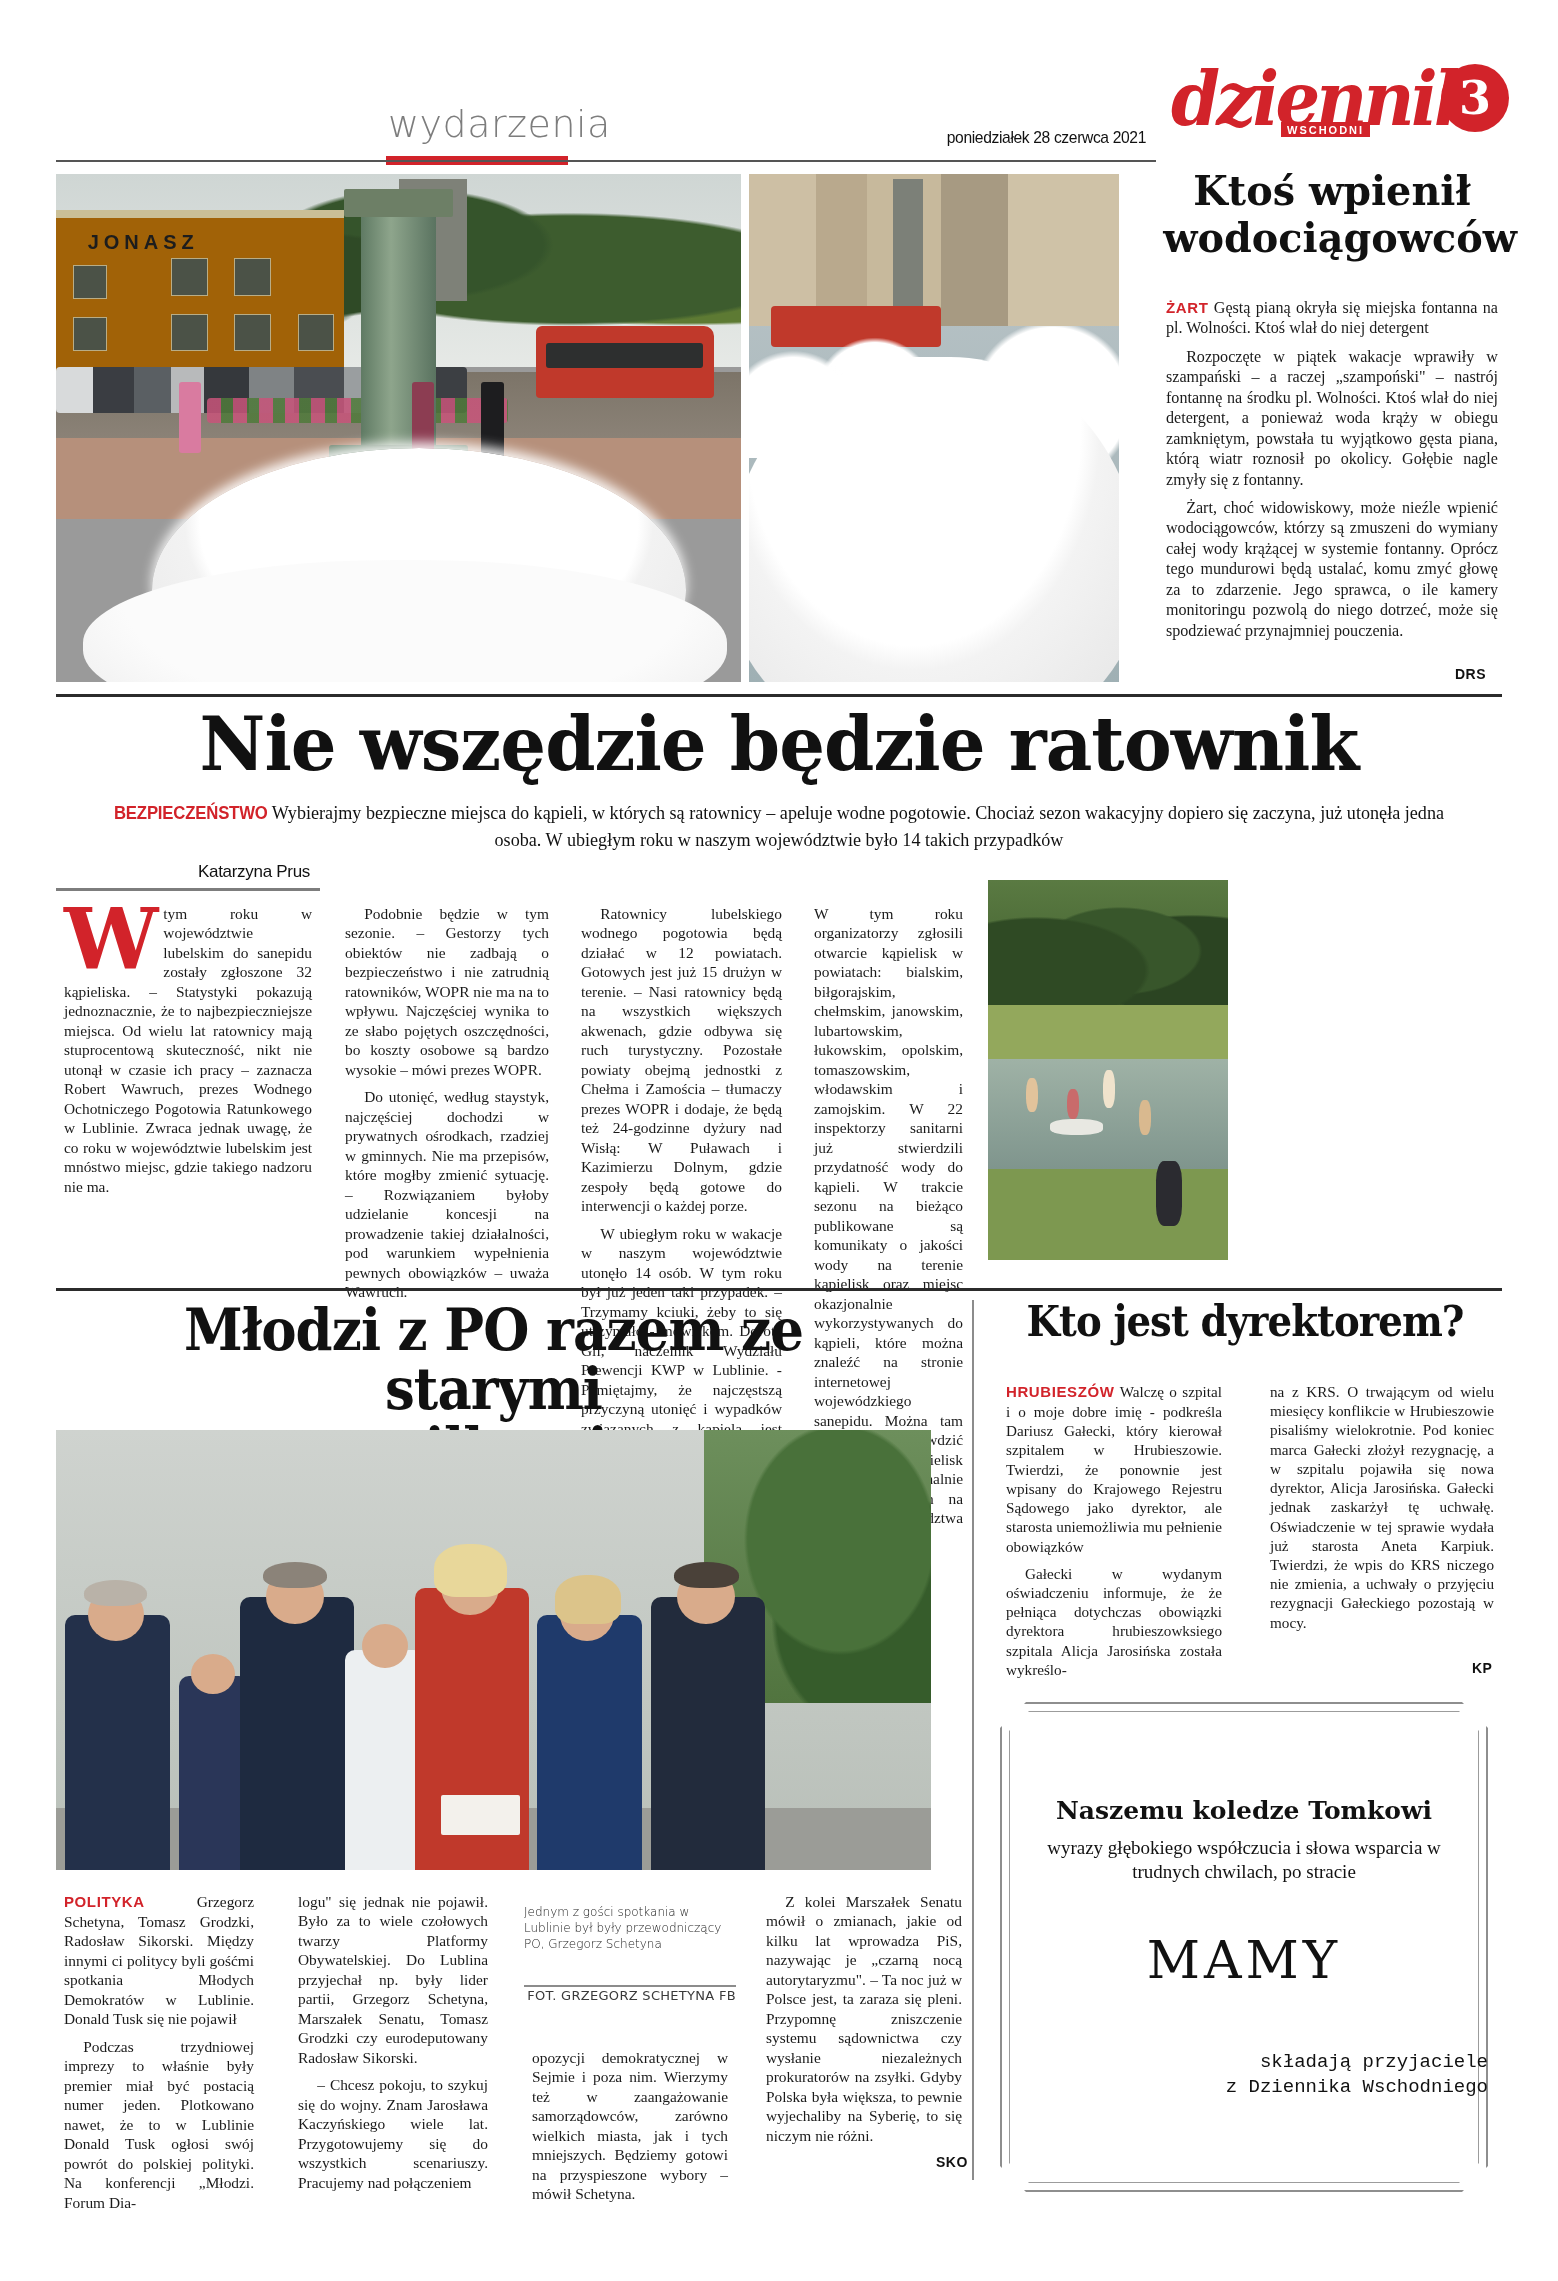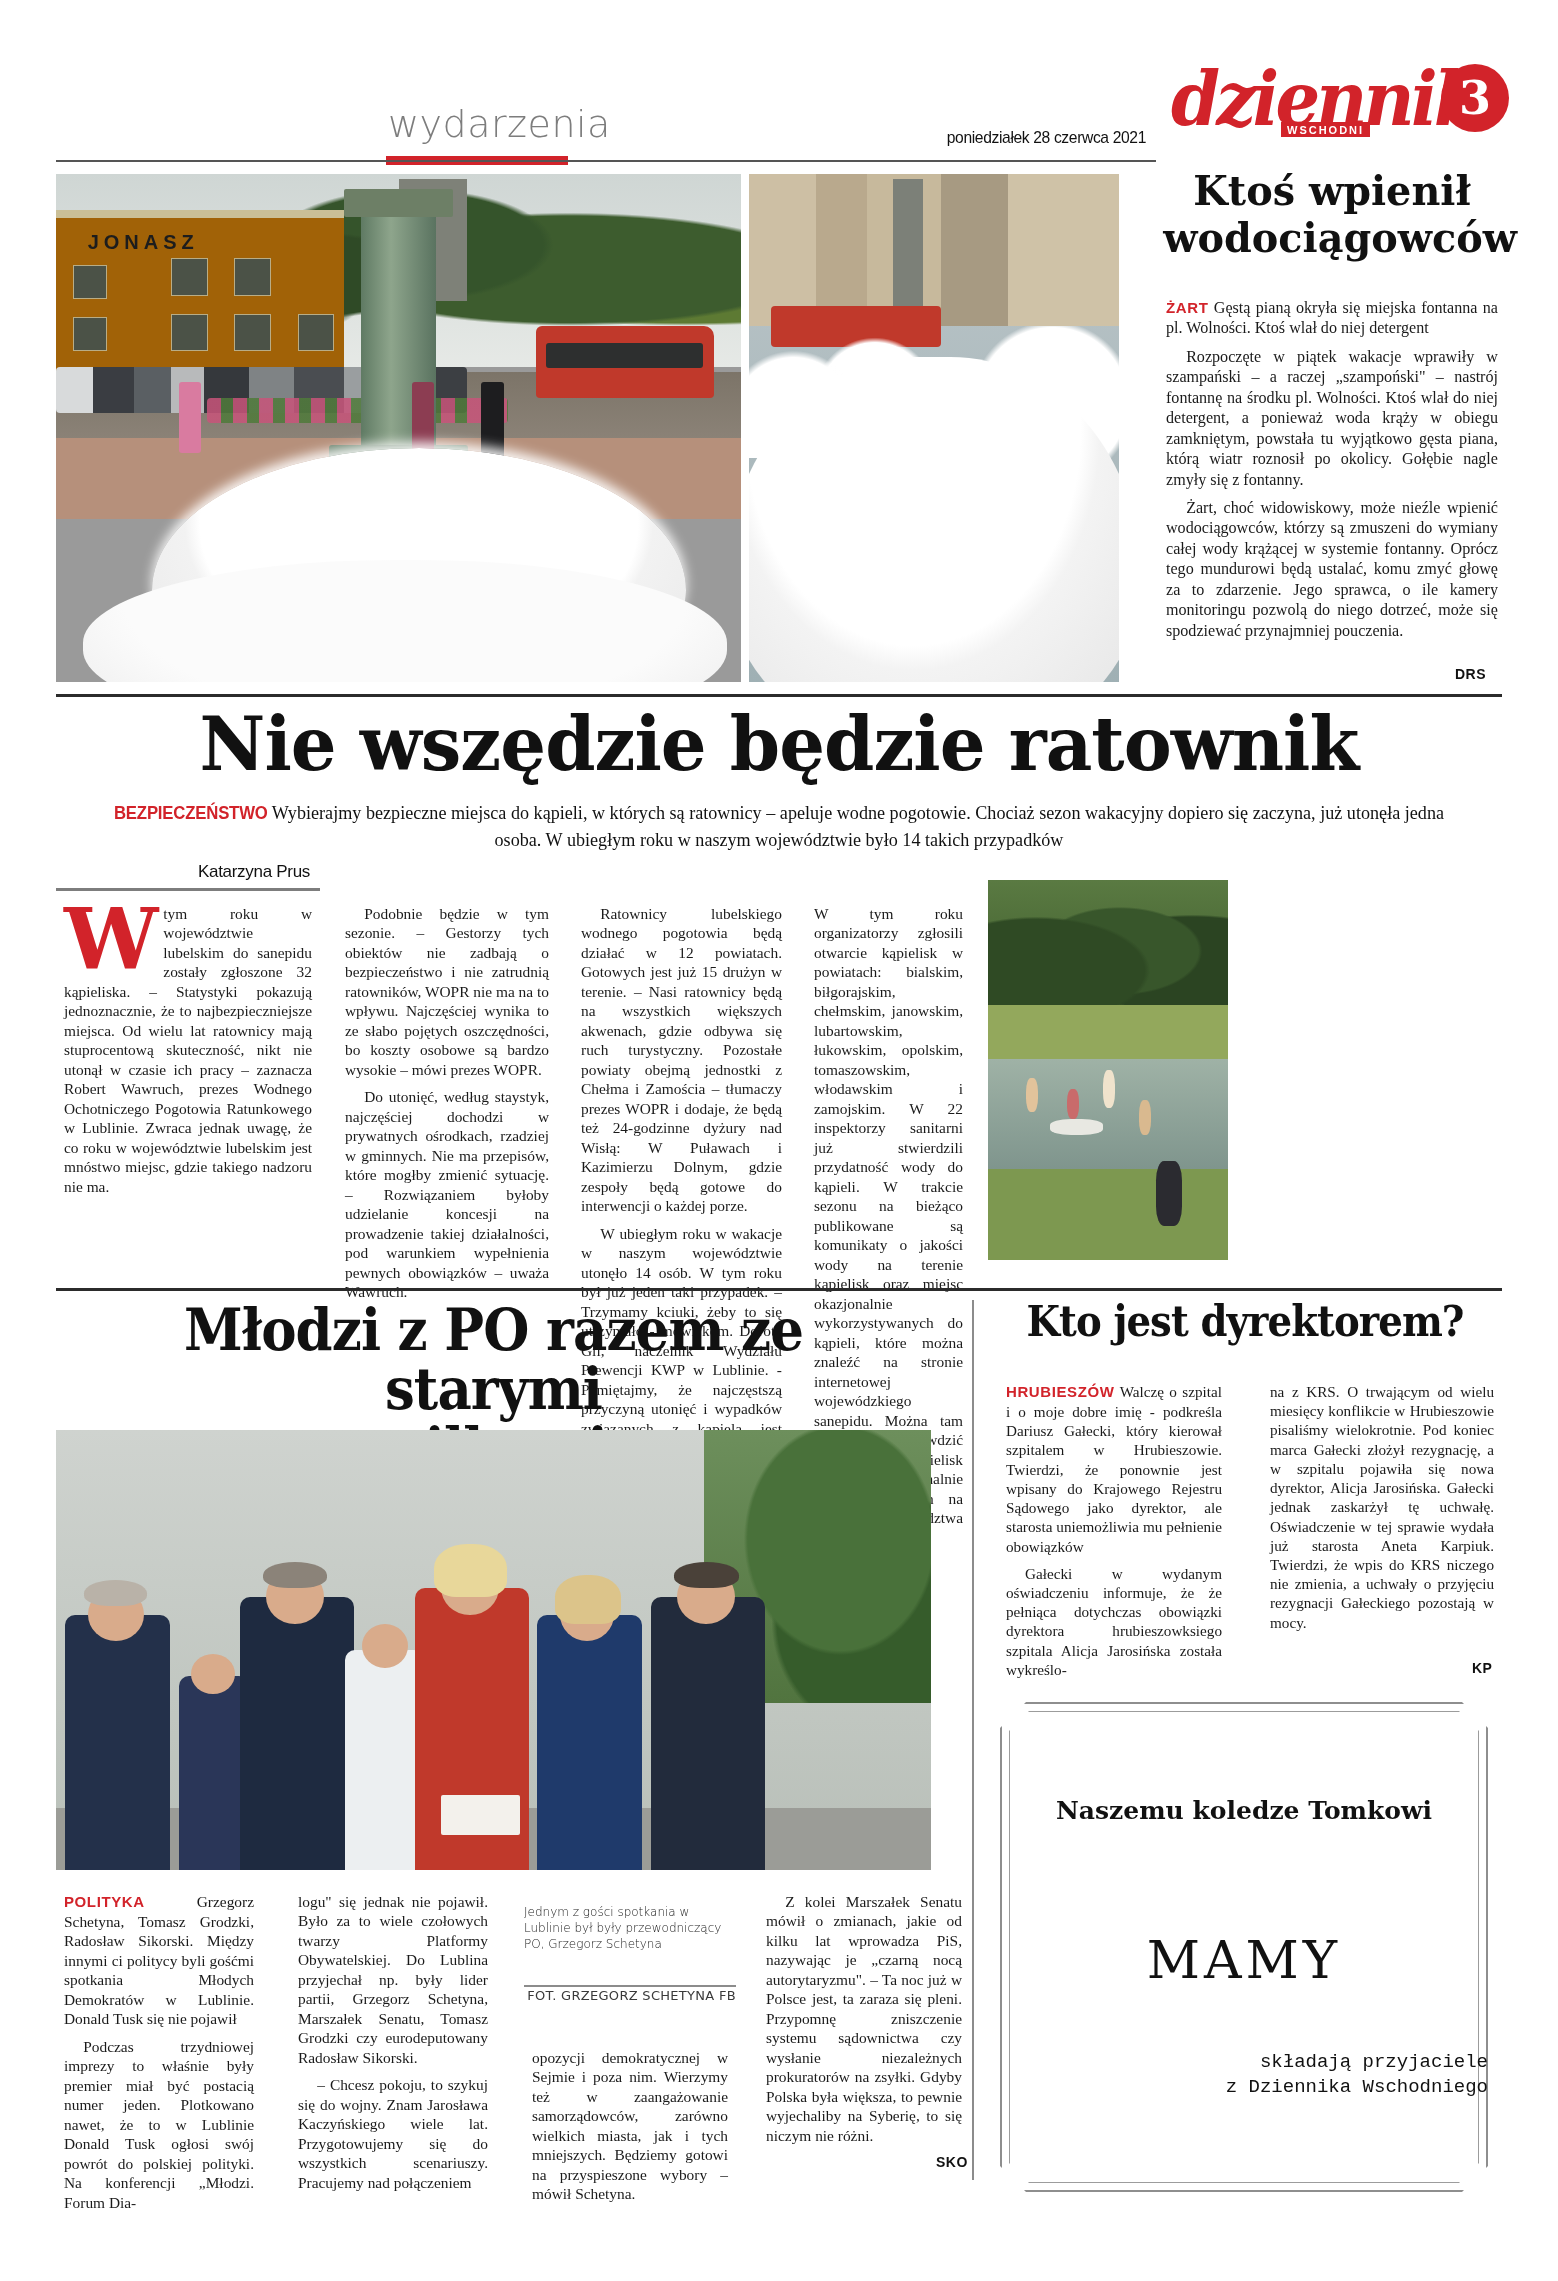--- a/index.html
+++ b/index.html
@@ -469,20 +469,21 @@
 
   <div class="col" style="left:1262px;top:1374px;width:240px;font-size:15.2px;">
     <p class="noind">na z KRS.  O trwającym od wielu miesięcy konflikcie w Hrubieszowie pisaliśmy wielokrotnie. Pod koniec marca Gałecki złożył rezygnację, a w szpitalu pojawiła się nowa dyrektor, Alicja Jarosińska. Gałecki jednak zaskarżył tę uchwałę.  Oświadczenie w tej sprawie wydała już starosta Aneta Karpiuk. Twierdzi, że wpis do KRS niczego nie zmienia, a uchwały o przyjęciu rezygnacji Gałeckiego pozostają w mocy.</p>
   </div>
   <div class="sig" style="left:1472px;top:1660px;">KP</div>
 
   <div class="obit">
     <div class="obit-frame-outer"></div>
     <div class="obit-frame-inner"></div>
     <div class="obit-l1">Naszemu koledze Tomkowi</div>
+    <div class="obit-l2">wyrazy głębokiego współczucia i słowa wsparcia w trudnych chwilach, po stracie</div>
     <div class="obit-mamy">MAMY</div>
     <div class="obit-l3">
       <div>składają przyjaciele</div>
       <div>z Dziennika Wschodniego</div>
     </div>
   </div>
 
 </div>
 
 </body></html>

